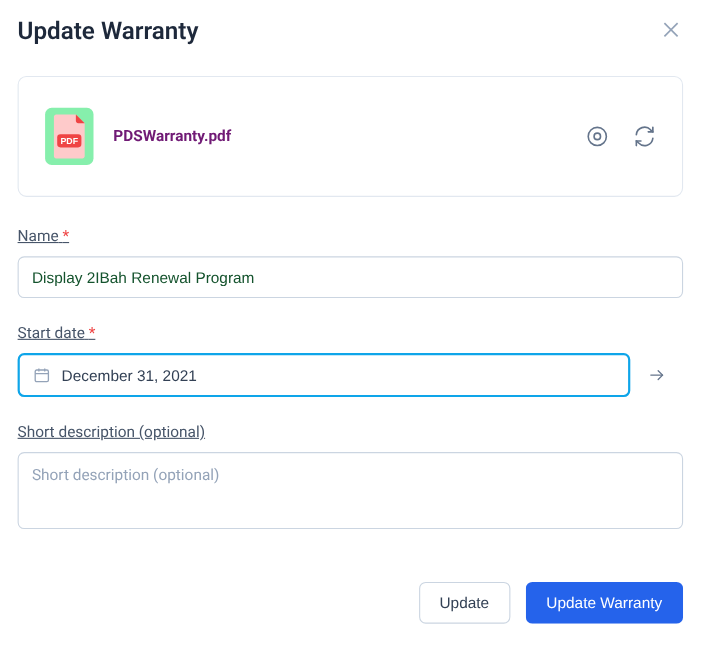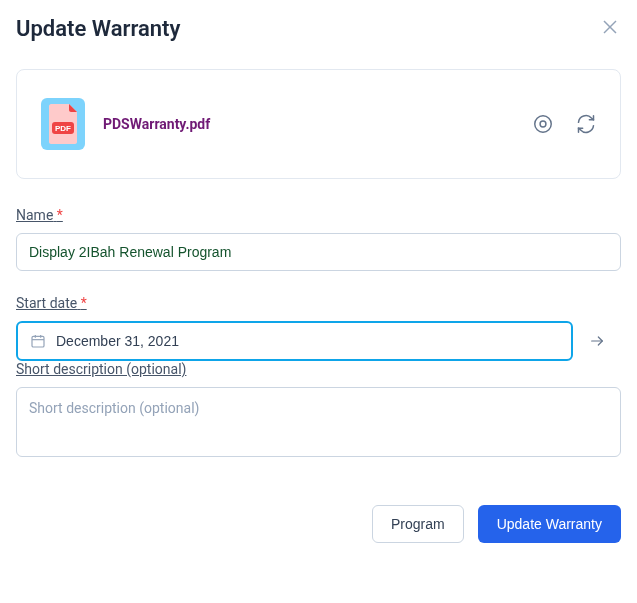--- a/index.html
+++ b/index.html
@@ -46,21 +46,21 @@
       margin-bottom: 28px;
     }
     .attachment-left {
       display: flex;
       align-items: center;
       gap: 18px;
     }
     .pdf-icon-wrap {
       width: 44px;
       height: 52px;
-      background: #7dd3fc;
+      background: #86efac;
       border-radius: 6px;
       display: flex;
       align-items: center;
       justify-content: center;
       position: relative;
     }
     .pdf-file-svg {
       width: 36px;
       height: 44px;
     }
@@ -105,20 +105,21 @@
       font-size: 14px;
       color: #14532d;
     }
     .text-input::placeholder {
       color: #94a3b8;
     }
     .date-row {
       display: flex;
       align-items: flex-end;
       gap: 0;
+      margin-bottom: 24px;
     }
     .date-group {
       flex: 1;
     }
     .date-input-wrap {
       position: relative;
       border: 2px solid #0ea5e9;
       border-radius: 6px;
       display: flex;
       align-items: center;
@@ -260,15 +261,15 @@
   </div>
 
 </div>
 
 <div class="form-group">
   <label class="form-label">Short description (optional)</label>
   <textarea class="textarea-input" placeholder="Short description (optional)" style=""></textarea>
 </div>
 
 <div class="button-row">
-  <button class="btn btn-secondary">Program</button>
+  <button class="btn btn-secondary">Update</button>
   <button class="btn btn-primary">Update Warranty</button>
 </div>
 
 </body></html>

